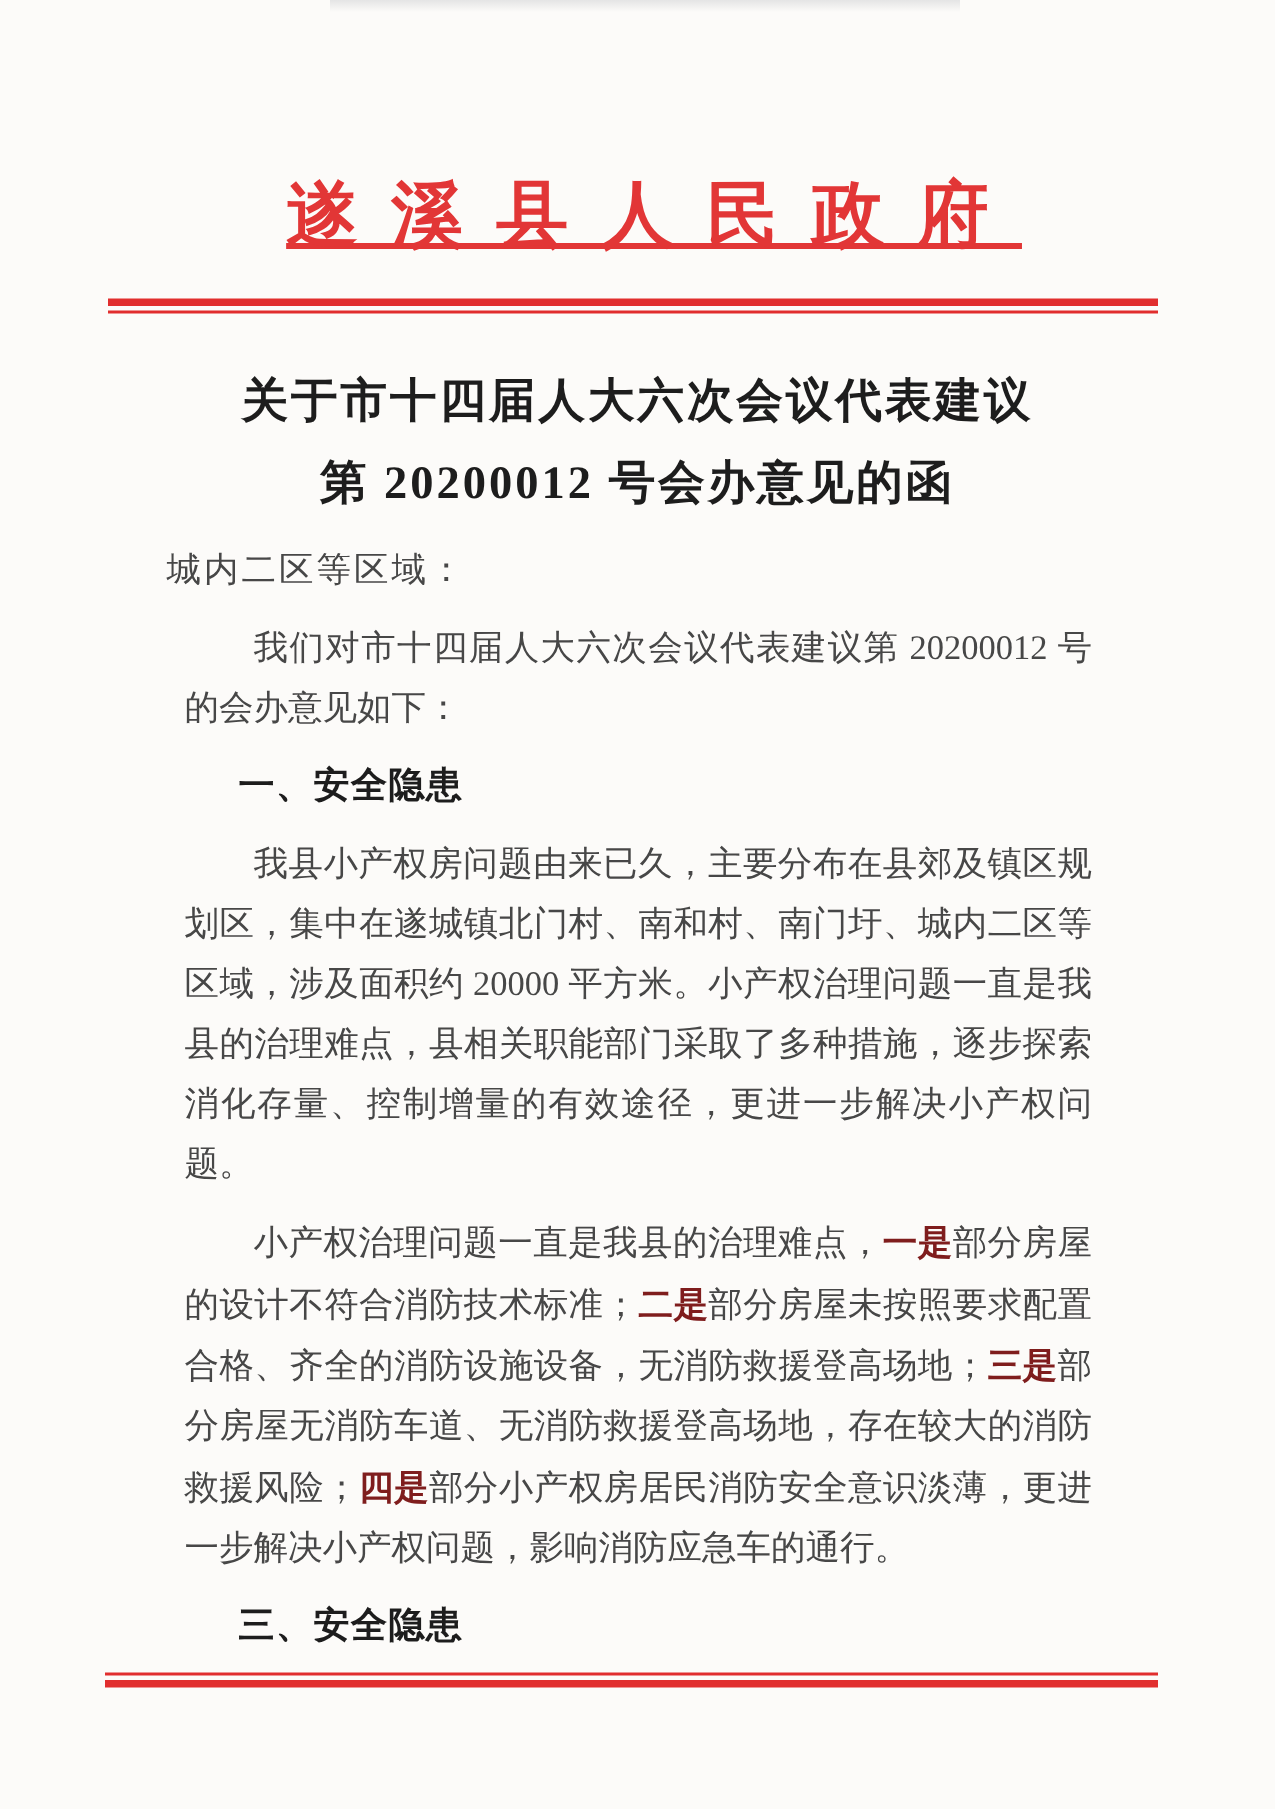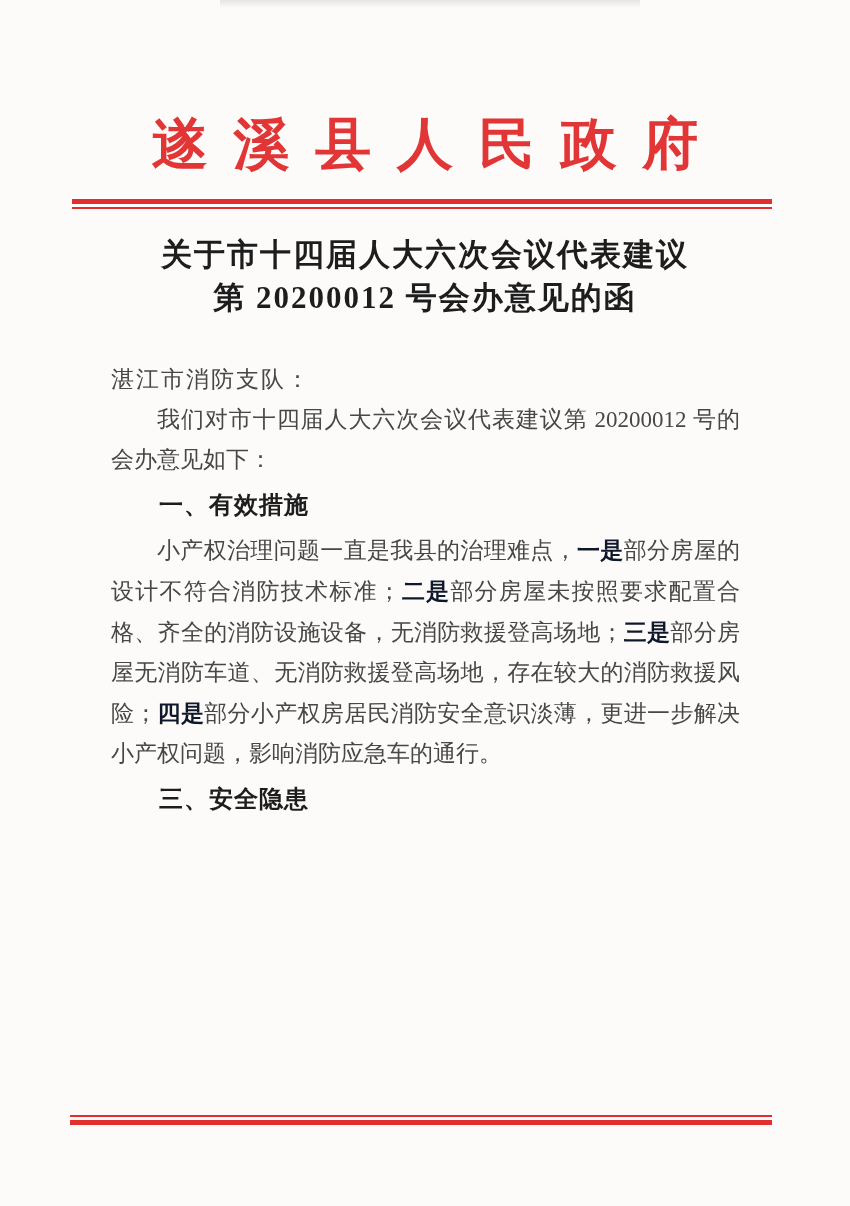--- a/index.html
+++ b/index.html
@@ -21,62 +21,63 @@
   .scan-smudge{
     position:absolute;top:0;left:220px;width:420px;height:8px;
     background:linear-gradient(to bottom,rgba(120,125,135,0.18),rgba(120,125,135,0));
     pointer-events:none;
   }
   .agency{
     position:absolute;top:100px;left:0;right:0;
     text-align:center;white-space:nowrap;
     color:var(--accent-red);
     font-weight:700;
-    font-size:56px;
+    font-size:48px;
     letter-spacing:0.46em;
     text-indent:0.46em;
     line-height:88px;
+    text-decoration:underline;
   }
   .rule{position:absolute;left:72px;width:700px;}
   .rule-header{top:199px;}
   .rule-footer{top:1115px;left:70px;width:702px;}
   .rule .thick{height:5px;background:var(--rule-red);}
   .rule .thin{height:2px;background:var(--rule-red);}
   .rule-header .thin{margin-top:3px;}
   .rule-footer .thick{margin-top:3px;}
   .doc-title{
     position:absolute;top:233px;left:0;right:0;margin:0;
     text-align:center;
     color:var(--ink-strong);
     font-size:31px;font-weight:700;
     line-height:43px;letter-spacing:2px;
   }
-  .doc-title .title-line{display:block;}
+  .doc-title .title-line{display:block;margin-top:12px;}
   .doc-body{
     position:absolute;top:360px;left:111px;width:629px;
     font-size:23px;line-height:40px;
     color:var(--ink-body);
     text-align:justify;
   }
   .salutation{margin:0;letter-spacing:2px;}
-  .doc-body p.paragraph{margin:0;text-indent:2em;}
+  .doc-body p.paragraph{margin:12px;text-indent:2em;}
   .doc-body h3.heading{
     margin:5px 0;
     text-indent:2em;
     font-family:"Liberation Sans","DejaVu Sans",sans-serif;
     font-size:24px;font-weight:700;
     line-height:40px;
     color:var(--ink-strong);
     letter-spacing:1px;
     text-align:left;
   }
   .inline-bold{
     font-family:"Liberation Sans","DejaVu Sans",sans-serif;
     font-weight:700;
-    color:#0f172a;
+    color:#7f1d1d;
   }
 </style>
 </head>
 <body>
 
 <div class="page">
 
   <div class="scan-smudge"></div>
 
   <header>
@@ -86,24 +87,25 @@
       <div class="thin"></div>
     </div>
   </header>
 
   <h1 class="doc-title">
     <span class="title-line">关于市十四届人大六次会议代表建议</span>
     <span class="title-line">第 20200012 号会办意见的函</span>
   </h1>
 
   <main class="doc-body">
-    <p class="salutation">湛江市消防支队：</p>
+    <p class="salutation">城内二区等区域：</p>
     <div id="blocks">
         <p class="paragraph"><span>我们对市十四届人大六次会议代表建议第 20200012 号的会办意见如下：</span></p>
-        <h3 class="heading"><span>一、有效措施</span></h3>
+        <h3 class="heading"><span>一、安全隐患</span></h3>
+        <p class="paragraph"><span>我县小产权房问题由来已久，主要分布在县郊及镇区规划区，集中在遂城镇北门村、南和村、南门圩、城内二区等区域，涉及面积约 20000 平方米。小产权治理问题一直是我县的治理难点，县相关职能部门采取了多种措施，逐步探索消化存量、控制增量的有效途径，更进一步解决小产权问题。</span></p>
         <p class="paragraph"><span>小产权治理问题一直是我县的治理难点，</span><span class="inline-bold">一是</span><span>部分房屋的设计不符合消防技术标准；</span><span class="inline-bold">二是</span><span>部分房屋未按照要求配置合格、齐全的消防设施设备，无消防救援登高场地；</span><span class="inline-bold">三是</span><span>部分房屋无消防车道、无消防救援登高场地，存在较大的消防救援风险；</span><span class="inline-bold">四是</span><span>部分小产权房居民消防安全意识淡薄，更进一步解决小产权问题，影响消防应急车的通行。</span></p>
         <h3 class="heading"><span>三、安全隐患</span></h3>
       </div>
   </main>
 
   <div class="rule rule-footer">
     <div class="thin"></div>
     <div class="thick"></div>
   </div>
 

